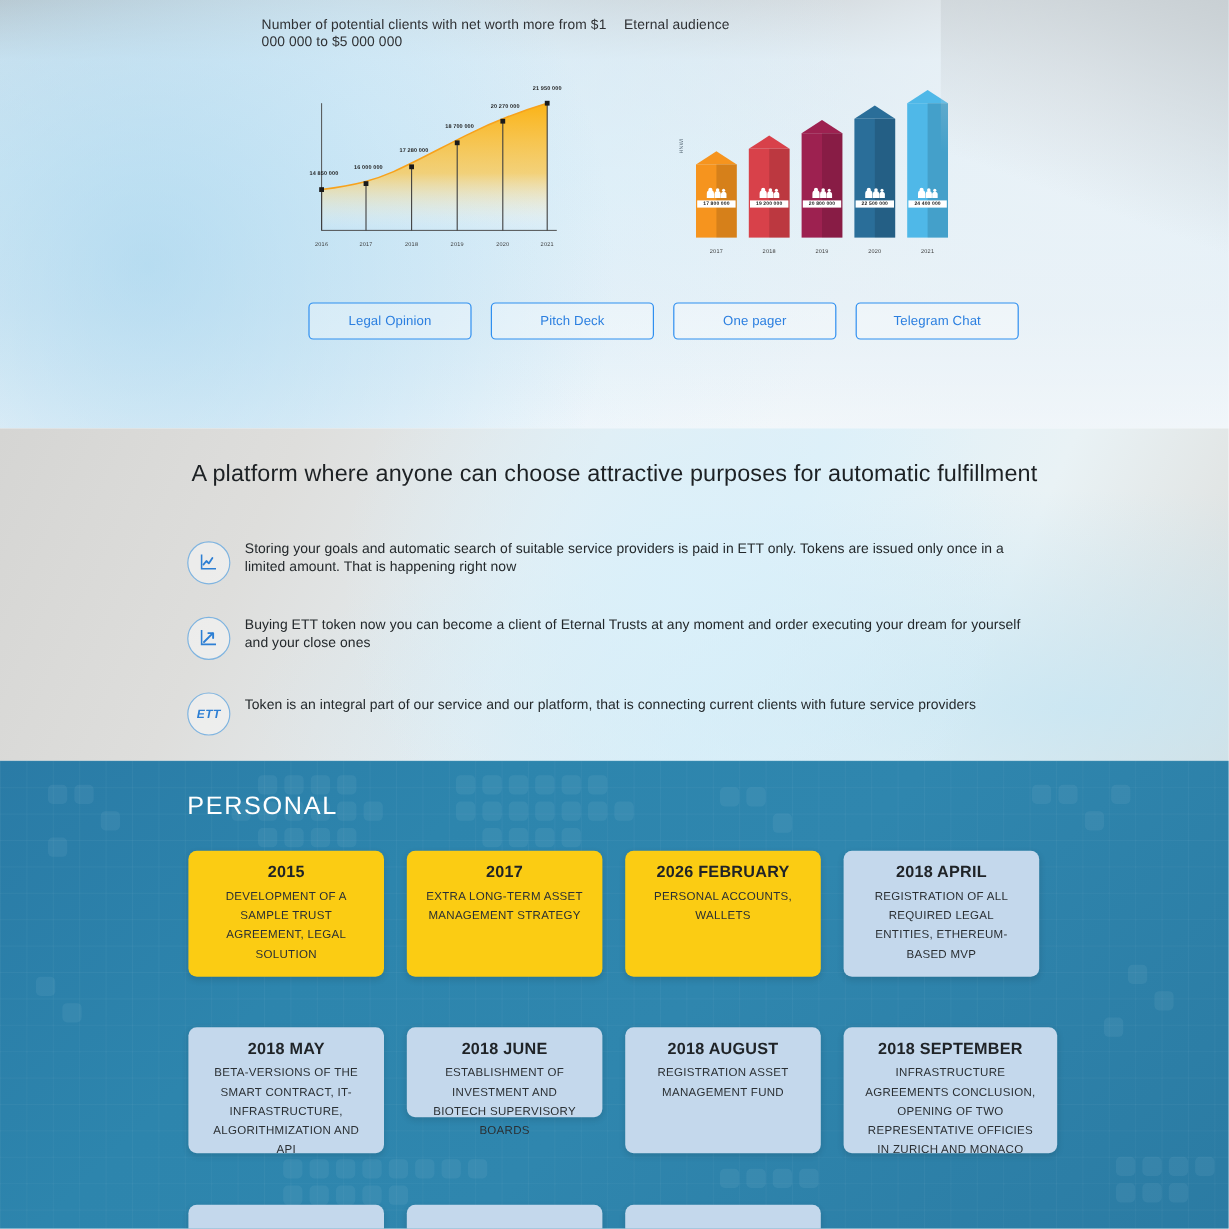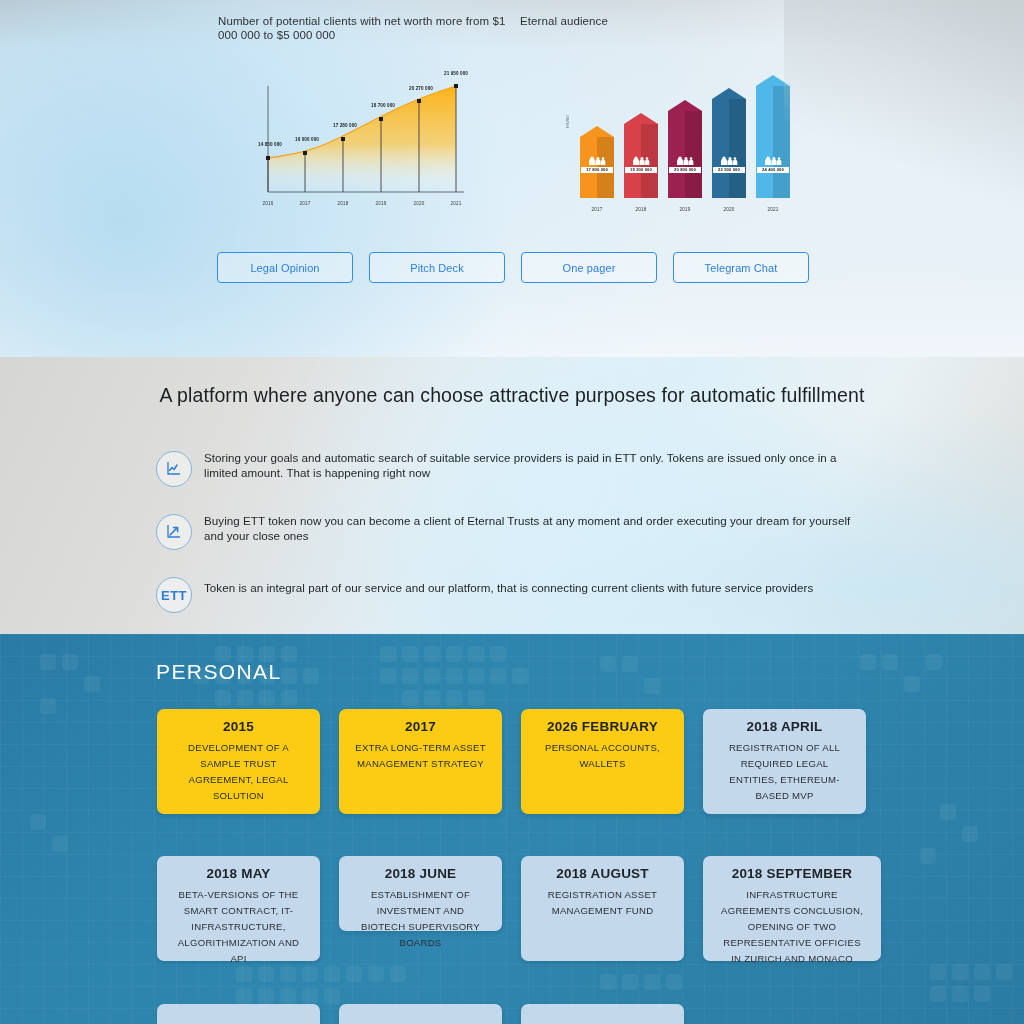--- a/index.html
+++ b/index.html
@@ -64,21 +64,21 @@
     position:absolute;bottom:4px;width:34px;text-align:center;
     font-size:4.6px;color:#3a3a3a;letter-spacing:.2px;
   }
 
   
   .btnrow{position:absolute;left:0;top:252px;width:1024px;height:30px;}
   .btn{
     position:absolute;height:29px;border:1px solid #2f8ff0;border-radius:4px;
     background:rgba(255,255,255,.30);
     color:#2b7fe0;font-size:11px;display:flex;align-items:center;justify-content:center;
-    cursor:pointer;letter-spacing:.1px;
+    cursor:pointer;letter-spacing:.1px;margin-left:40px;
   }
 
   
   .platform{
     position:relative;height:277px;width:1024px;overflow:hidden;
     background:
       radial-gradient(circle at 55% 46%, rgba(218,240,250,.95) 0%, rgba(218,240,250,0) 48%),
       radial-gradient(ellipse at 88% 84%, rgba(198,230,244,.8) 0%, rgba(198,230,244,0) 55%),
       linear-gradient(115deg,#d5d5d3 0%,#dededc 22%,#e6eef2 44%,#dff0f8 60%,#e9f2f5 78%,#dcdcd9 100%);
   }
@@ -89,21 +89,21 @@
   .feat{position:absolute;display:flex;align-items:flex-start;}
   .feat .ico{
     width:34px;height:34px;border-radius:50%;border:1px solid #7fb4e0;
     background:rgba(255,255,255,.45);
     display:flex;align-items:center;justify-content:center;flex:0 0 34px;
   }
   .feat .txt{
     margin-left:12px;font-size:11.6px;line-height:14.6px;color:#23282b;
     letter-spacing:.05px;
   }
-  .ett{color:#2d7fd4;font-size:13px;font-weight:700;letter-spacing:.4px;}
+  .ett{color:#2d7fd4;font-size:10px;font-weight:700;letter-spacing:.4px;font-style:italic;}
 
   
   .roadmap{
     position:relative;width:1024px;height:390px;overflow:hidden;
     background:linear-gradient(135deg,#2a7ba6 0%,#2d85ad 30%,#2f86ae 55%,#2b7ba3 100%);
   }
   .rm-grid{
     position:absolute;left:0;top:0;width:1024px;height:390px;opacity:.5;
     background-image:
       linear-gradient(rgba(255,255,255,.075) 1px, transparent 1px),

